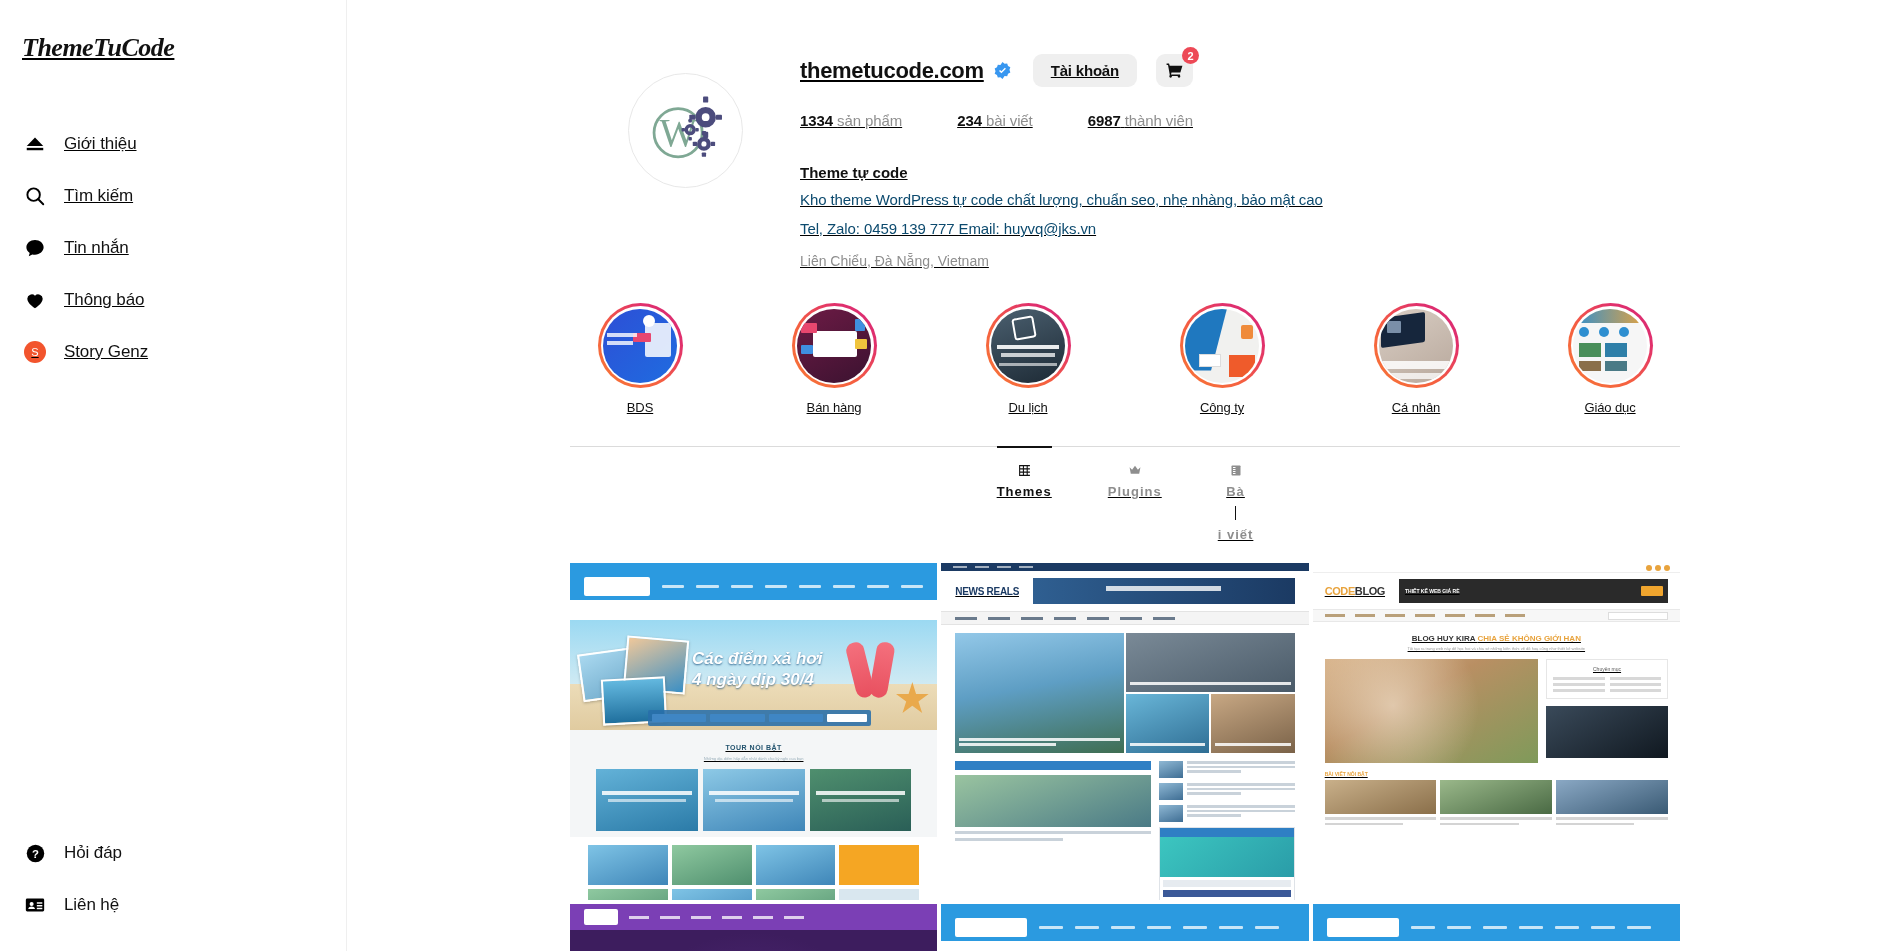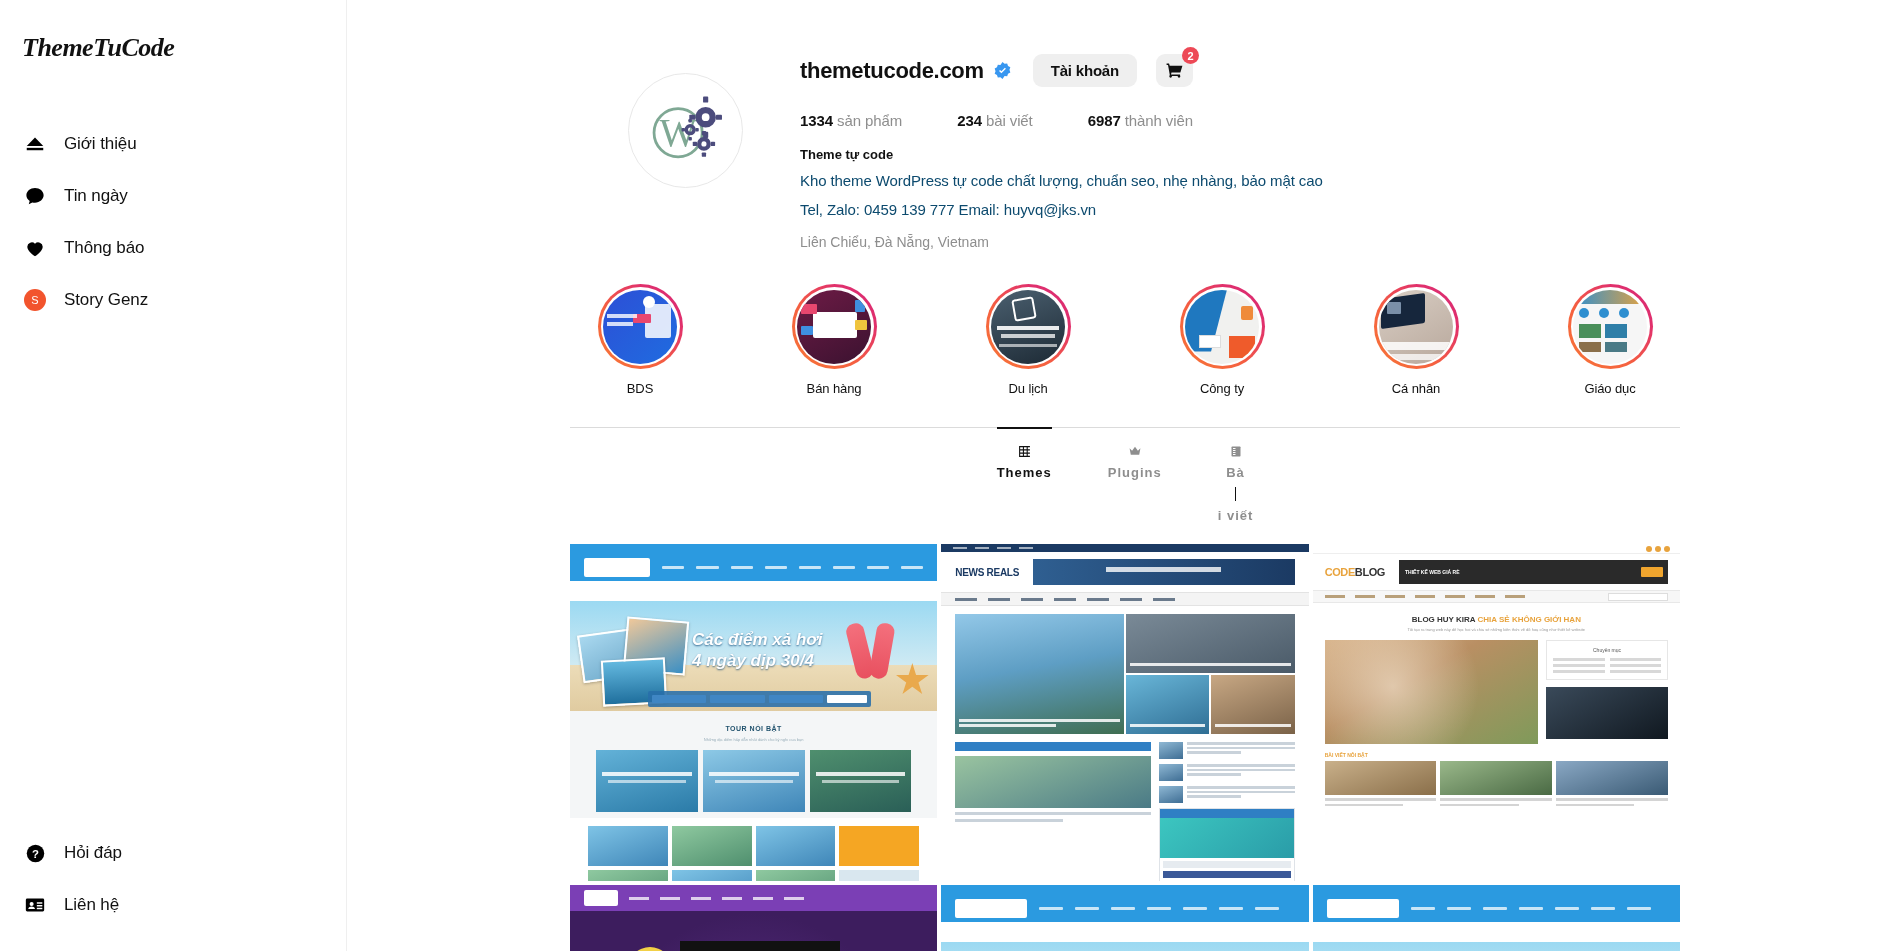--- a/index.html
+++ b/index.html
@@ -2,21 +2,21 @@
 <html><head>
 <meta charset="utf-8">
 <style>
   * { box-sizing: border-box; margin: 0; padding: 0; }
   html, body {
     width: 1903px; height: 951px;
     background: #ffffff;
     font-family: "Liberation Sans", sans-serif;
     overflow: hidden;
   }
-  .app { display: flex; width: 1903px; height: 951px; }
+  .app { display: flex; width: 1903px; height: 951px; text-decoration: underline; }
 
   
   .sidebar {
     width: 347px; height: 951px; flex: 0 0 347px;
     border-right: 1px solid #efefef;
     background: #fff;
     position: relative;
     padding: 0 22px;
   }
   .brand {
@@ -83,21 +83,21 @@
   .cart-badge {
     position: absolute; top: -7px; right: -6px;
     min-width: 17px; height: 17px; padding: 0 4px;
     border-radius: 9px; background: #ed4956; color: #fff;
     font-size: 11px; font-weight: bold;
     display: flex; align-items: center; justify-content: center;
   }
   .stats { display: flex; gap: 0; margin-top: 25px; font-size: 15px; }
   .stat { margin-right: 55px; color: #8e8e8e; letter-spacing: -0.1px; }
   .stat b { color: #111; font-weight: bold; }
-  .bio-title { margin-top: 18px; font-size: 13px; font-weight: bold; color: #111; }
+  .bio-title { margin-top: 35px; font-size: 15px; font-weight: bold; color: #111; }
   .bio-line { margin-top: 8px; font-size: 15px; color: #0c4a6e; line-height: 1.4; letter-spacing: -0.1px; }
   .bio-loc { margin-top: 14px; font-size: 14px; color: #8e8e8e; }
 
   
   .highlights {
     display: flex; gap: 0; margin-top: 34px;
     justify-content: space-between; padding: 0 4px;
   }
   .hl { width: 132px; display: flex; flex-direction: column; align-items: center; cursor: pointer; }
   .hl-ring {
@@ -295,28 +295,37 @@
       <div class="nav-item">
         <span class="ico">
           <svg width="22" height="22" viewBox="0 0 24 24" fill="#000">
               <path d="M12 5 3 14.2h18L12 5z"></path>
               <rect x="3" y="16.2" width="18" height="2.6"></rect>
             </svg>
         </span>
         <span class="lbl">Giới thiệu</span>
       </div>
 
+      <div class="nav-item">
+        <span class="ico">
+          <svg width="22" height="22" viewBox="0 0 24 24" fill="none" stroke="#000" stroke-width="2.1">
+            <circle cx="10.5" cy="10.5" r="6.8"></circle>
+              <line x1="15.6" y1="15.6" x2="21" y2="21" stroke-linecap="round"></line>
+          </svg>
+        </span>
+        <span class="lbl">Tìm kiếm</span>
+      </div>
 
       <div class="nav-item">
         <span class="ico">
           <svg width="22" height="22" viewBox="0 0 24 24" fill="#000">
               <path d="M12 3.4c-5.2 0-9.4 3.5-9.4 7.9 0 2.5 1.4 4.8 3.6 6.2l-1 3.5 3.9-2a11.6 11.6 0 0 0 2.9.3c5.2 0 9.4-3.6 9.4-8s-4.2-7.9-9.4-7.9z"></path>
             </svg>
         </span>
-        <span class="lbl">Tin ngày</span>
+        <span class="lbl">Tin nhắn</span>
       </div>
 
       <div class="nav-item">
         <span class="ico">
           <svg width="22" height="22" viewBox="0 0 24 24" fill="#000">
               <path d="M12 21s-8.4-5.1-8.4-10.4A4.9 4.9 0 0 1 12 7.3a4.9 4.9 0 0 1 8.4 3.3C20.4 15.9 12 21 12 21z"></path>
             </svg>
         </span>
         <span class="lbl">Thông báo</span>
       </div>

